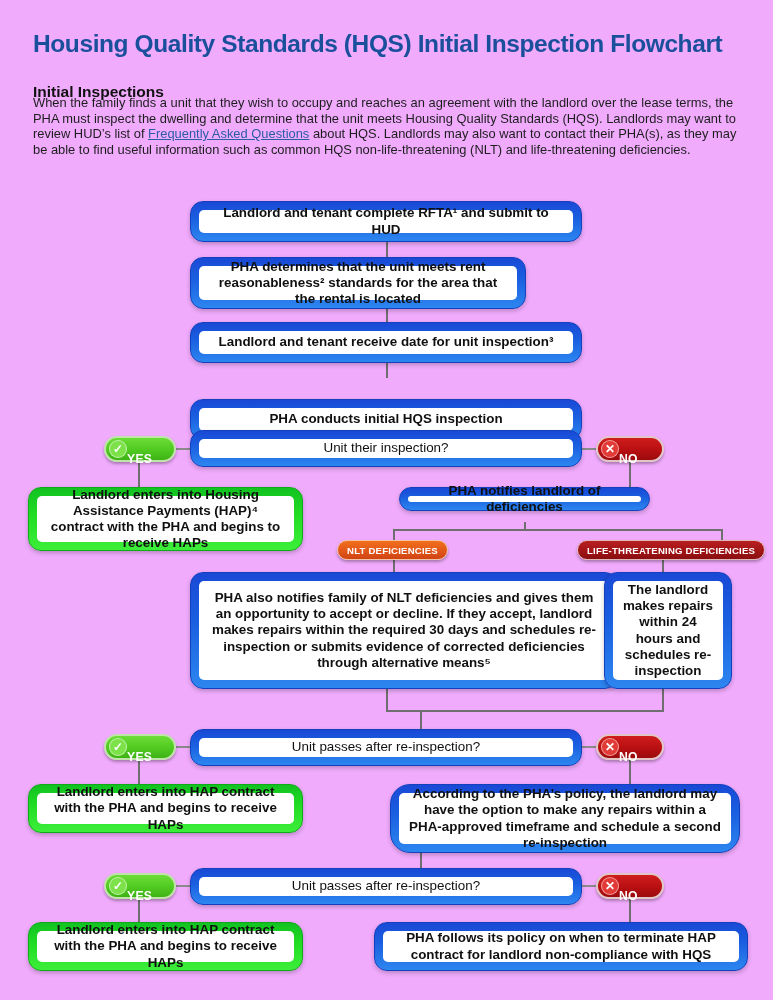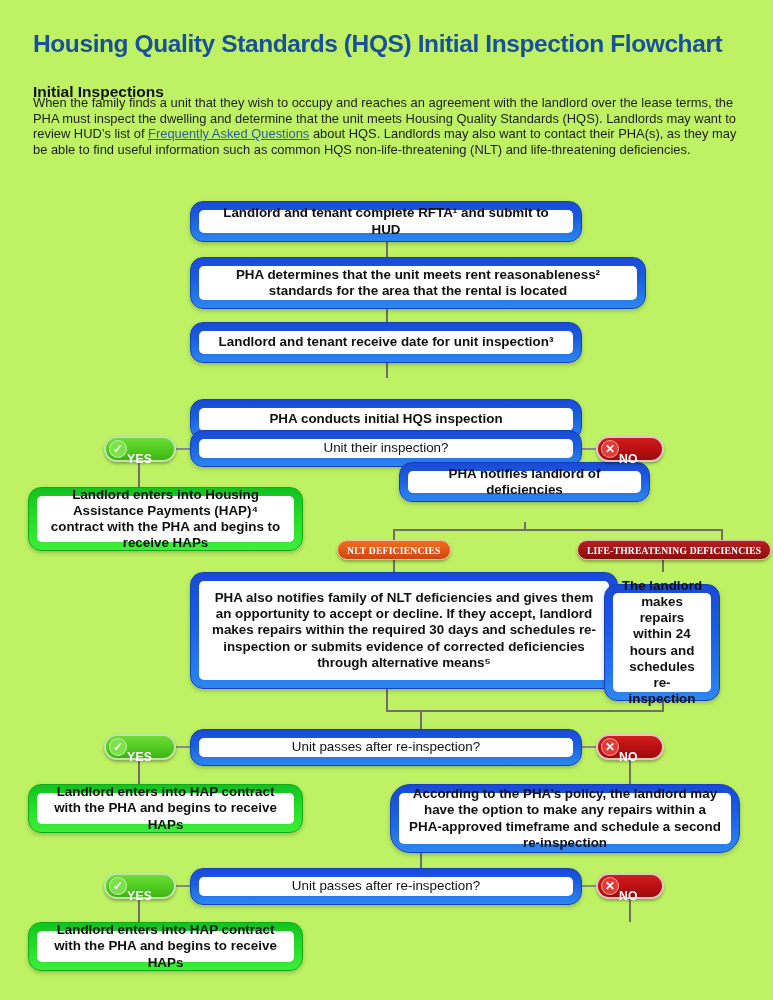--- a/index.html
+++ b/index.html
@@ -12,21 +12,21 @@
     height: 1000px;
     position: relative;
     font-family: "Liberation Sans", sans-serif;
     overflow: hidden;
   }
 
   #page {
     position: relative;
     width: 773px;
     height: 1000px;
-    background: #bef264;
+    background: #f0abfc;
   }
 
   
   .title {
     position: absolute;
     left: 33px;
     top: 31px;
     width: 720px;
     font-size: 24.5px;
     font-weight: bold;
@@ -171,21 +171,20 @@
     align-items: center;
     justify-content: center;
     color: #ffffff;
     font-size: 9.6px;
     font-weight: bold;
     letter-spacing: 0.2px;
     z-index: 4;
     padding: 4px 9px;
     box-shadow: 0 2px 3px rgba(0,0,0,0.3);
     white-space: nowrap;
-    font-family: Liberation Serif, serif;
   }
   .tag.orange {
     background: linear-gradient(to bottom, #f0701c 0%, #e2561a 55%, #cf4412 100%);
     border: 1px solid #f3c1a4;
   }
   .tag.darkred {
     background: linear-gradient(to bottom, #b81f21 0%, #a11416 55%, #8a0e10 100%);
     border: 1px solid #dfb7b7;
   }
 </style>
@@ -238,21 +237,21 @@
 
   <div class="stub" style="left:176px; top:885px; width:16px;"></div>
   <div class="stub" style="left:580px; top:885px; width:16px;"></div>
   <div class="vline" style="left:138px; top:898px; height:24px;"></div>
   <div class="vline" style="left:629px; top:898px; height:24px;"></div>
 
   <div class="node blue" style="left:190px; top:201px; width:392px; height:41px;">
     <div class="inner">Landlord and tenant complete RFTA¹ and submit to HUD</div>
   </div>
 
-  <div class="node blue" style="left:190px; top:257px; width:456px; height:52px;">
+  <div class="node blue" style="left:190px; top:257px; width:336px; height:52px;">
     <div class="inner">PHA determines that the unit meets rent reasonableness² standards for the area that the rental is located</div>
   </div>
 
   <div class="node blue" style="left:190px; top:322px; width:392px; height:41px;">
     <div class="inner">Landlord and tenant receive date for unit inspection³</div>
   </div>
 
   <div class="node blue" style="left:190px; top:377px; width:392px; height:41px;margin-top:22px;">
     <div class="inner">PHA conducts initial HQS inspection</div>
   </div>
@@ -268,33 +267,33 @@
 
   <div class="pill no" style="left:596px; top:436px; width:68px;">
     <span class="glyph">✕</span>
     <span class="plabel">NO</span>
   </div>
 
   <div class="node green" style="left:28px; top:487px; width:275px; height:64px;">
     <div class="inner">Landlord enters into Housing Assistance Payments (HAP)⁴ contract with the PHA and begins to receive HAPs</div>
   </div>
 
-  <div class="node blue" style="left:399px; top:462px; width:251px; height:40px;align-items:flex-end;">
+  <div class="node blue" style="left:399px; top:487px; width:251px; height:24px;align-items:flex-end;">
     <div class="inner">PHA notifies landlord of deficiencies</div>
   </div>
 
   <div class="tag orange" style="left:337px; top:540px;">NLT DEFICIENCIES</div>
 
   <div class="tag darkred" style="left:577px; top:540px;">LIFE-THREATENING DEFICIENCIES</div>
 
   <div class="node blue" style="left:190px; top:572px; width:428px; height:117px;">
     <div class="inner">PHA also notifies family of NLT deficiencies and gives them an opportunity to accept or decline. If they accept, landlord makes repairs within the required 30 days and schedules re-inspection or submits evidence of corrected deficiencies through alternative means⁵</div>
   </div>
 
-  <div class="node blue" style="left:604px; top:584px; width:116px; height:117px;">
+  <div class="node blue" style="left:604px; top:572px; width:128px; height:117px;">
     <div class="inner">The landlord makes repairs within 24 hours and schedules re-inspection</div>
   </div>
 
   <div class="node blue light" style="left:190px; top:729px; width:392px; height:37px;">
     <div class="inner">Unit passes after re-inspection?</div>
   </div>
 
   <div class="pill yes" style="left:104px; top:734px; width:72px;">
     <span class="glyph">✓</span>
     <span class="plabel">YES</span>
@@ -324,14 +323,17 @@
 
   <div class="pill no" style="left:596px; top:873px; width:68px;">
     <span class="glyph">✕</span>
     <span class="plabel">NO</span>
   </div>
 
   <div class="node green" style="left:28px; top:922px; width:275px; height:49px;">
     <div class="inner">Landlord enters into HAP contract with the PHA and begins to receive HAPs</div>
   </div>
 
+  <div class="node blue" style="left:374px; top:922px; width:374px; height:49px;">
+    <div class="inner">PHA follows its policy on when to terminate HAP contract for landlord non-compliance with HQS</div>
+  </div>
 
 </div>
 
 </body></html>

